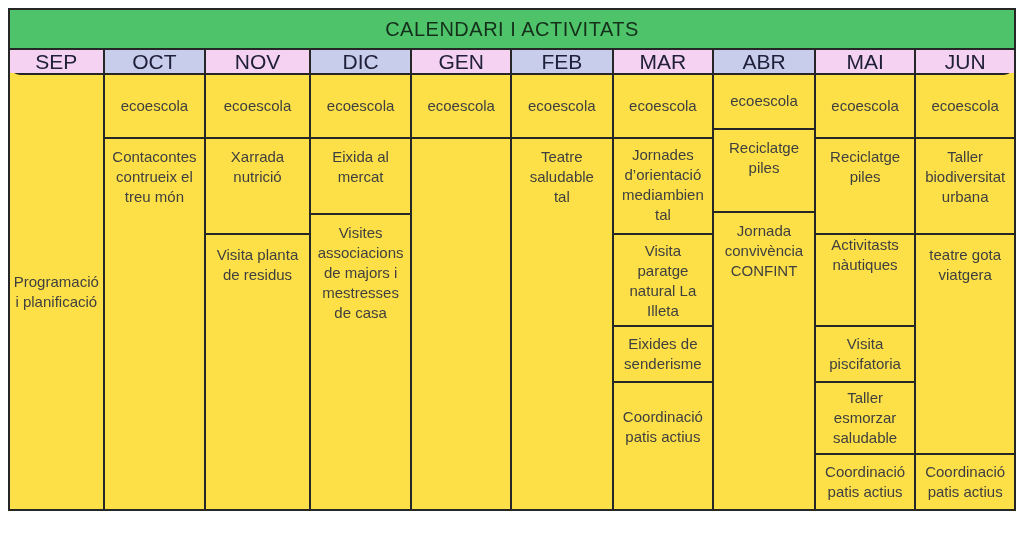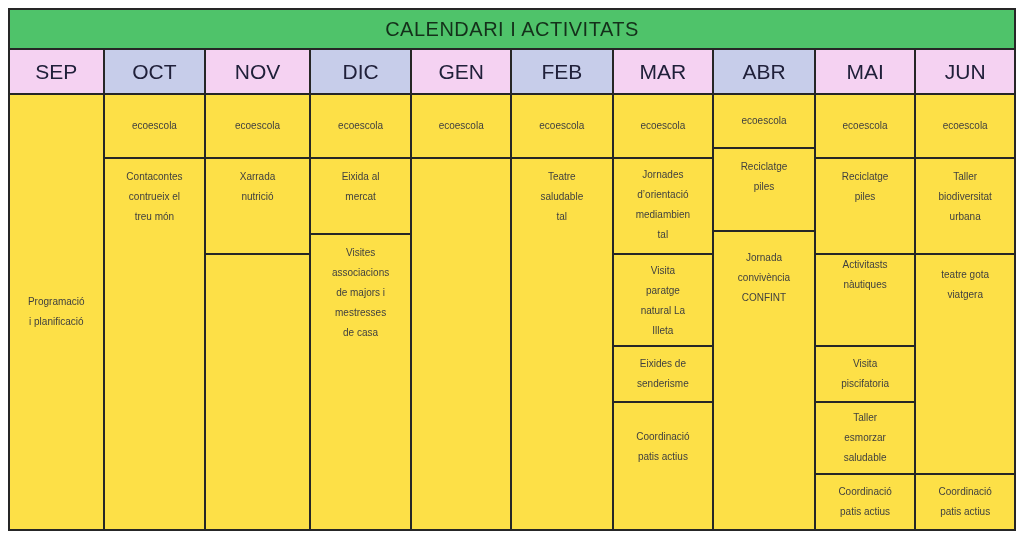--- a/index.html
+++ b/index.html
@@ -13,41 +13,41 @@
     position:absolute; left:8px; top:8px; width:1008px;
     border:2px solid var(--border); background:#fde047;
   }
   .title-row{
     height:40px; background:var(--green);
     display:flex; align-items:center; justify-content:center;
     font-size:20px; color:var(--title-text); letter-spacing:0.5px;
     border-bottom:2px solid var(--border);
   }
   .month-row{
-    display:flex; height:45px; border-bottom:2px solid var(--border);
+    display:flex; height:25px; border-bottom:2px solid var(--border);border-radius:10px;
   }
   .mcell{
     display:flex; align-items:center; justify-content:center;
     font-size:21px; color:var(--header-text);
     border-right:2px solid var(--border);
     flex-shrink:1;
   }
   .mcell:last-child{border-right:none;text-align:right;}
   .mcell.pink{background:var(--pink);}
   .mcell.lavender{background:var(--lavender);}
   .cal-body{display:flex; height:434px;}
   .bcol{
     display:flex; flex-direction:column;
     border-right:2px solid var(--border); flex-shrink:1;
   }
   .bcol:last-child{border-right:none;}
   .cell{
     display:flex; flex-direction:column; justify-content:center; align-items:center;
     text-align:center; white-space:pre-line;
-    font-size:10px; line-height:20px; color:var(--body-text);
+    font-size:15px; line-height:20px; color:var(--body-text);
     padding-left:3px; padding-right:3px;
   }
   .cell.top{justify-content:flex-start;}
   .cell.bb{border-bottom:2px solid var(--border);}
 </style>
 </head>
 <body>
 
 <div class="cal-table">
   <div class="title-row">
@@ -73,20 +73,22 @@
       <div class="bcol" style="width: 102px;">
         <div class="cell bb" style="height: 64px;">ecoescola</div>
         <div class="cell top" style="height: 370px; padding-top: 8px;">Contacontes
 contrueix el
 treu món</div>
       </div>
       <div class="bcol" style="width: 105px;">
         <div class="cell bb" style="height: 64px;">ecoescola</div>
         <div class="cell bb top" style="height: 96px; padding-top: 8px;">Xarrada
 nutrició</div>
+        <div class="cell top" style="height: 274px; padding-top: 10px;">Visita planta
+de residus</div>
       </div>
       <div class="bcol" style="width: 102px;">
         <div class="cell bb" style="height: 64px;">ecoescola</div>
         <div class="cell bb top" style="height: 76px; padding-top: 8px;">Eixida al
 mercat</div>
         <div class="cell top" style="height: 242px; padding-top: 8px;">Visites
 associacions
 de majors i
 mestresses
 de casa</div>
@@ -113,21 +115,21 @@
 Illeta</div>
         <div class="cell bb" style="height: 56px;">Eixides de
 senderisme</div>
         <div class="cell top" style="height: 126px; padding-top: 24px;">Coordinació
 patis actius</div>
       </div>
       <div class="bcol" style="width: 102px;">
         <div class="cell bb" style="height: 64px;">ecoescola</div>
         <div class="cell bb top" style="height: 96px; padding-top: 8px;">Reciclatge
 piles</div>
-        <div class="cell top" style="height: 348px; padding-top: 16px;">Jornada
+        <div class="cell top" style="height: 348px; padding-top: 8px;">Jornada
 convivència
 CONFINT</div>
       </div>
       <div class="bcol" style="width: 101px;">
         <div class="cell bb" style="height: 64px;">ecoescola</div>
         <div class="cell bb top" style="height: 96px; padding-top: 8px;">Reciclatge
 piles</div>
         <div class="cell bb top" style="height: 92px; ">Activitasts
 nàutiques</div>
         <div class="cell bb" style="height: 56px;">Visita

